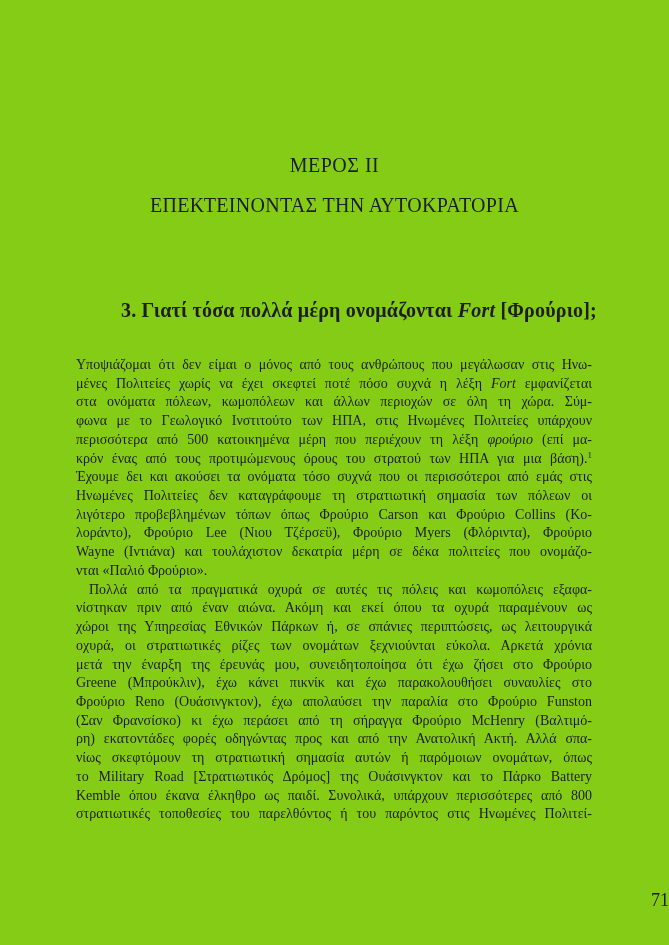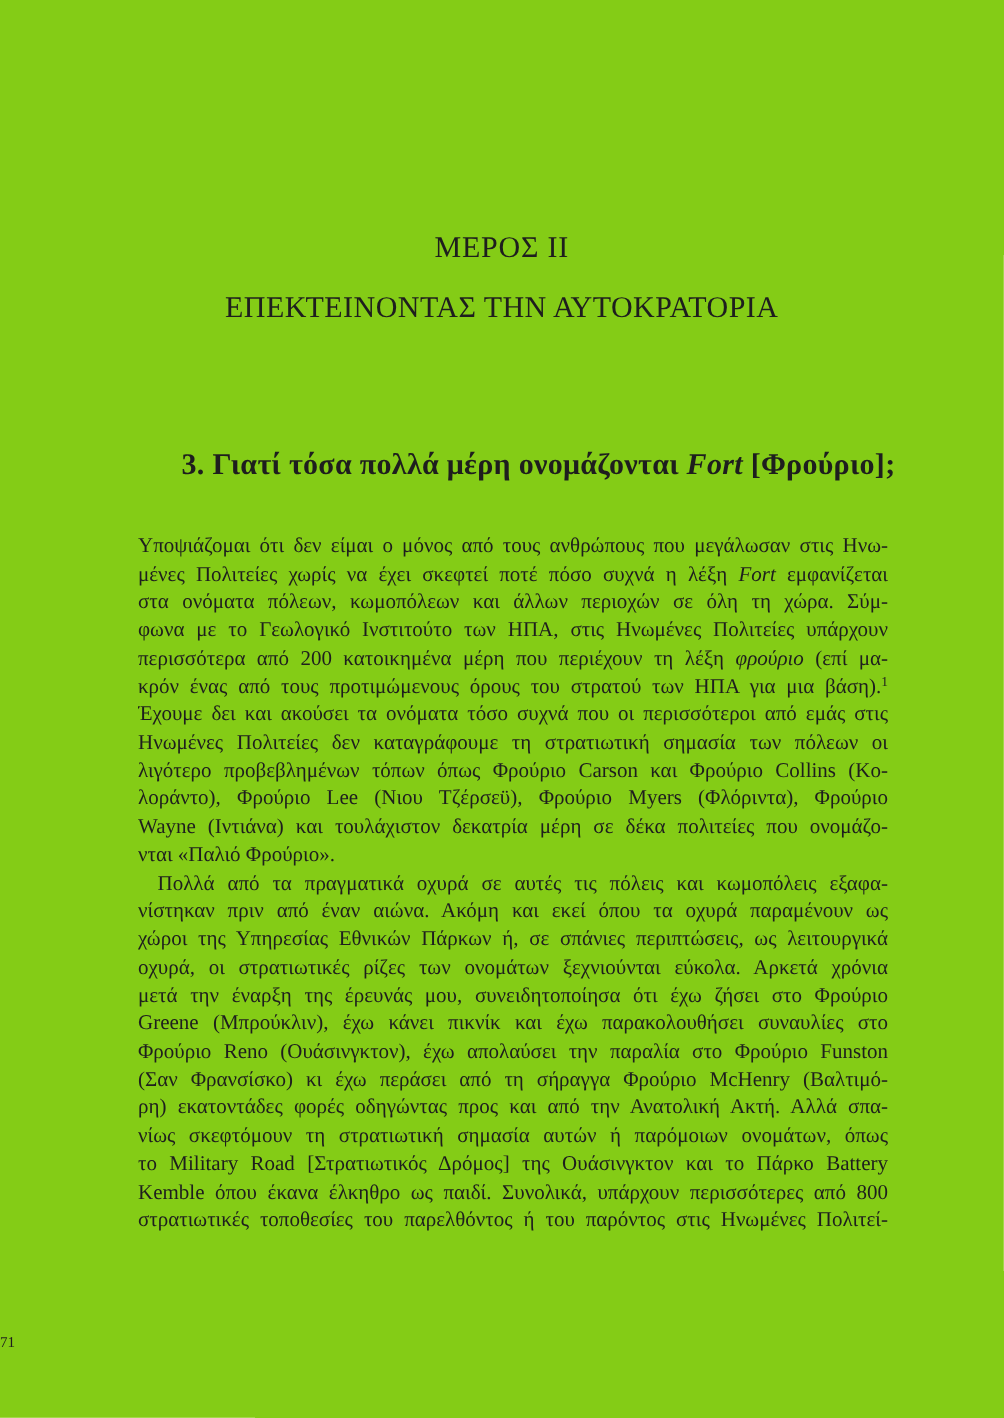--- a/index.html
+++ b/index.html
@@ -54,63 +54,62 @@
     width: 516px;
     font-size: 14px;
     line-height: 18.72px;
   }
   .line {
     height: 18.72px;
     overflow: hidden;
     text-align: justify;
     text-align-last: justify;
     white-space: normal;
-    margin-left: 16px;
   }
   .line.no-justify {
     text-align-last: left;
   }
   .line.indent {
     text-indent: 13px;
   }
   .italic {
     font-style: italic;
   }
   .sup {
     font-size: 9px;
     vertical-align: 5px;
     line-height: 0;
   }
   .page-number {
     position: absolute;
     top: 890px;
     left: 0;
     width: 669px;
-    text-align: left;
-    font-size: 10px;
+    text-align: right;
+    font-size: 18px;
   }
 </style>
 </head>
 <body>
 
 <div class="book-page">
 
   <div class="part-heading">
     <div class="part-number">ΜΕΡΟΣ ΙΙ</div>
     <div class="part-title">ΕΠΕΚΤΕΙΝΟΝΤΑΣ ΤΗΝ ΑΥΤΟΚΡΑΤΟΡΙΑ</div>
   </div>
 
   <div class="chapter-heading"><span>3. Γιατί τόσα πολλά μέρη ονομάζονται </span><span class="italic">Fort</span><span> [Φρούριο];</span></div>
 
   <div class="body-text">
       <div class="line"><span>Υποψιάζομαι ότι δεν είμαι ο μόνος από τους ανθρώπους που μεγάλωσαν στις Ηνω-</span></div>
       <div class="line"><span>μένες Πολιτείες χωρίς να έχει σκεφτεί ποτέ πόσο συχνά η λέξη </span><span class="italic">Fort</span><span> εμφανίζεται</span></div>
       <div class="line"><span>στα ονόματα πόλεων, κωμοπόλεων και άλλων περιοχών σε όλη τη χώρα. Σύμ-</span></div>
       <div class="line"><span>φωνα με το Γεωλογικό Ινστιτούτο των ΗΠΑ, στις Ηνωμένες Πολιτείες υπάρχουν</span></div>
-      <div class="line"><span>περισσότερα από 200 κατοικημένα μέρη που περιέχουν τη λέξη </span><span class="italic">φρούριο</span><span> (επί μα-</span></div>
+      <div class="line"><span>περισσότερα από 500 κατοικημένα μέρη που περιέχουν τη λέξη </span><span class="italic">φρούριο</span><span> (επί μα-</span></div>
       <div class="line"><span>κρόν ένας από τους προτιμώμενους όρους του στρατού των ΗΠΑ για μια βάση).</span><span class="sup">1</span></div>
       <div class="line"><span>Έχουμε δει και ακούσει τα ονόματα τόσο συχνά που οι περισσότεροι από εμάς στις</span></div>
       <div class="line"><span>Ηνωμένες Πολιτείες δεν καταγράφουμε τη στρατιωτική σημασία των πόλεων οι</span></div>
       <div class="line"><span>λιγότερο προβεβλημένων τόπων όπως Φρούριο Carson και Φρούριο Collins (Κο-</span></div>
       <div class="line"><span>λοράντο), Φρούριο Lee (Νιου Τζέρσεϋ), Φρούριο Myers (Φλόριντα), Φρούριο</span></div>
       <div class="line"><span>Wayne (Ιντιάνα) και τουλάχιστον δεκατρία μέρη σε δέκα πολιτείες που ονομάζο-</span></div>
       <div class="line no-justify"><span>νται «Παλιό Φρούριο».</span></div>
       <div class="line indent"><span>Πολλά από τα πραγματικά οχυρά σε αυτές τις πόλεις και κωμοπόλεις εξαφα-</span></div>
       <div class="line"><span>νίστηκαν πριν από έναν αιώνα. Ακόμη και εκεί όπου τα οχυρά παραμένουν ως</span></div>
       <div class="line"><span>χώροι της Υπηρεσίας Εθνικών Πάρκων ή, σε σπάνιες περιπτώσεις, ως λειτουργικά</span></div>

